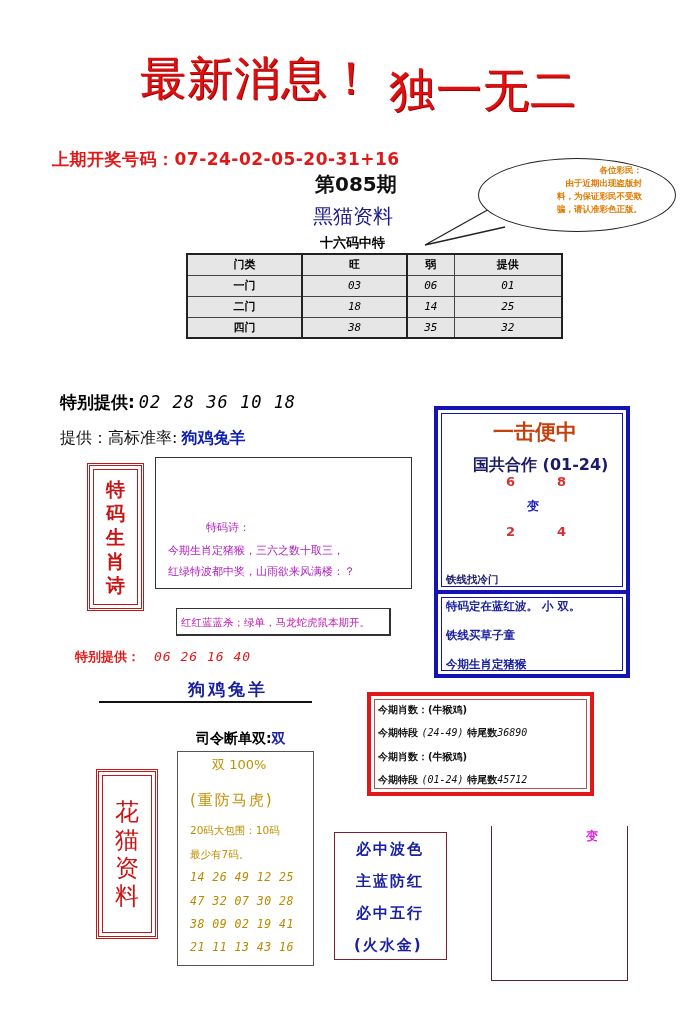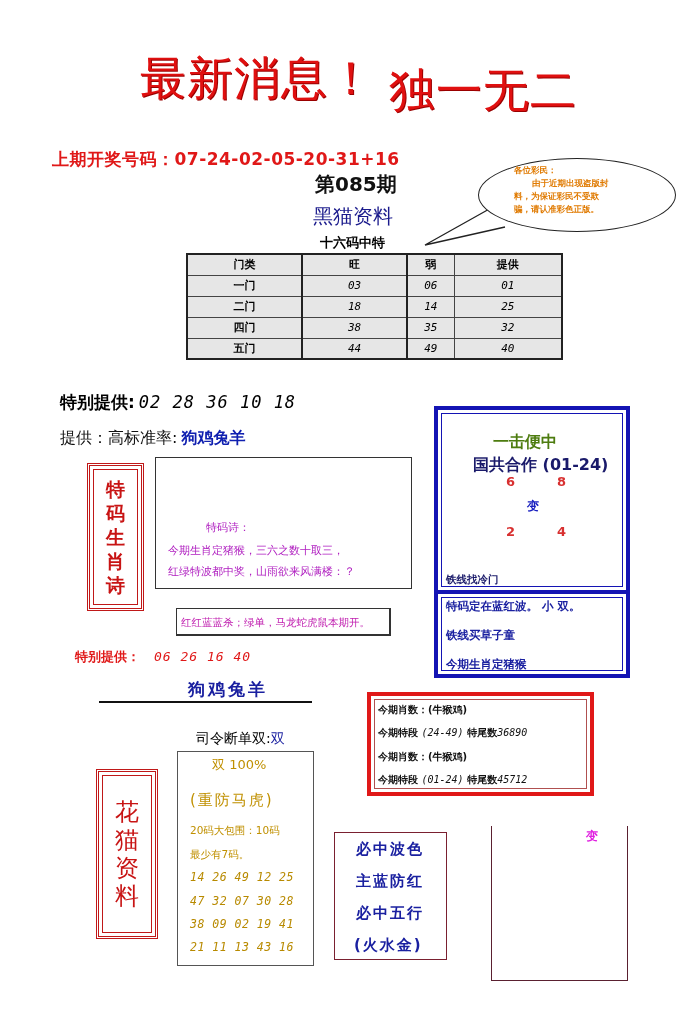--- a/index.html
+++ b/index.html
@@ -11,21 +11,21 @@
   .title { left: 140px; top: 48px; font-family: "DejaVu Serif", serif; font-size: 46px; color: #e01010; letter-spacing: 1px; white-space: nowrap; text-shadow: 1px 1px 0 #900; }
   .title .t2 { display: inline-block; margin-left: 14px; transform: translateY(12px); }
 
   .last-draw { left: 52px; top: 148px; font-size: 17px; font-weight: bold; color: #e01818; white-space: nowrap; letter-spacing: 0.5px; }
   .issue { left: 315px; top: 171px; font-size: 20px; font-weight: bold; color: #111; }
   .heimao { left: 313px; top: 203px; font-family: "DejaVu Serif", serif; font-size: 20px; color: #1a1a8c; }
   .sixteen { left: 320px; top: 234px; font-size: 13px; font-weight: bold; color: #000; }
 
   
   .bubble { left: 478px; top: 158px; width: 198px; height: 74px; border: 1.5px solid #222; border-radius: 50%; background: #fff; }
-  .bubble-text { left: 514px; top: 164px; width: 128px; font-size: 8.5px; line-height: 13px; color: #e07a00; font-weight: bold; }
+  .bubble-text { left: 514px; top: 164px; width: 128px; font-size: 8.5px; line-height: 13px; color: #e07a00; font-weight: bold; text-align: right; }
   .bubble-text .ind { padding-left: 18px; }
   svg.tail { left: 420px; top: 195px; }
 
   
   table.men { position: absolute; left: 170px; top: 253px; width: 377px; border-collapse: collapse; border: 2px solid #222; font-size: 11px; margin-left: 16px; }
   table.men th, table.men td { border: 1px solid #444; background: #e6e6e6; height: 21px; text-align: center; font-weight: bold; }
   table.men td.num { font-style: italic; font-weight: normal; font-family: "DejaVu Sans Mono", monospace; }
   table.men tr.thick td { border-top: 2px solid #222; }
   table.men .c1 { width: 115px; border-right: 2px solid #222; }
   table.men .c2 { width: 105px; border-right: 2px solid #222; }
@@ -45,32 +45,32 @@
   .poem-title { left: 206px; top: 520px; font-size: 11px; color: #b020c0; }
   .poem-l1 { left: 168px; top: 543px; font-size: 11px; color: #b020c0; white-space: nowrap; }
   .poem-l2 { left: 168px; top: 564px; font-size: 11px; color: #b020c0; white-space: nowrap; }
   .poem-note { left: 176px; top: 608px; width: 215px; height: 28px; border: 1px solid #333; border-right-width: 2px; border-bottom-width: 2px; font-size: 10.5px; color: #c020b0; line-height: 26px; padding-left: 4px; white-space: nowrap; }
 
   
   .bbox1 { left: 434px; top: 406px; width: 196px; height: 188px; border: 4px solid #1414b4; background: #fff; }
   .bbox1::after { content: ""; position: absolute; inset: 3px; border: 1px solid #1414b4; }
   .bbox2 { left: 434px; top: 590px; width: 196px; height: 88px; border: 4px solid #1414b4; background: #fff; }
   .bbox2::after { content: ""; position: absolute; inset: 3px; border: 1px solid #1414b4; }
-  .hit-title { left: 493px; top: 432px; font-family: "DejaVu Serif", serif; font-size: 16px; font-weight: bold; color: #4d7c0f; }
+  .hit-title { left: 493px; top: 418px; font-family: "DejaVu Serif", serif; font-size: 21px; font-weight: bold; color: #c2410c; }
   .hit-sub { left: 473px; top: 455px; font-size: 16px; font-weight: bold; color: #1a1a6a; white-space: nowrap; }
   .hit-num { font-size: 13px; color: #d83030; font-weight: bold; }
   .hit-sym { font-size: 12px; color: #1a20c0; font-weight: bold; }
   .hit-foot { left: 446px; top: 573px; font-size: 10.5px; font-weight: bold; color: #1a1a6a; }
   .blue-line { font-size: 11.5px; font-weight: bold; color: #1a20a0; white-space: nowrap; }
 
   .special2 { left: 75px; top: 648px; font-size: 13px; font-weight: bold; color: #e01818; white-space: nowrap; }
   .special2 .nums { font-style: italic; font-weight: normal; font-family: "DejaVu Sans Mono", monospace; margin-left: 14px; letter-spacing: 1px; }
   .zod2 { left: 188px; top: 678px; font-size: 17px; font-weight: bold; color: #1a20a0; letter-spacing: 3px; }
   .hline { left: 99px; top: 701px; width: 213px; height: 2px; background: #111; }
-  .command { left: 196px; top: 730px; font-size: 14px; font-weight: normal; white-space: nowrap; }
+  .command { left: 196px; top: 730px; font-size: 14px; font-weight: bold; white-space: nowrap; }
   .command .v { color: #1a20a0; }
 
   
   .rbox { left: 367px; top: 692px; width: 227px; height: 104px; border: 4px solid #e01818; background: #fff; }
   .rbox::after { content: ""; position: absolute; inset: 3px; border: 1px solid #b05050; }
   .rline { font-size: 10px; font-weight: bold; color: #111; white-space: nowrap; }
   .rline .n { font-style: italic; font-weight: normal; font-family: "DejaVu Sans Mono", monospace; }
 
   
   .gbox { left: 177px; top: 751px; width: 137px; height: 215px; border: 1px solid #555; background: #fff; }
@@ -128,26 +128,20 @@
     <td class="c2 num">18</td>
     <td class="c3 num">14</td>
     <td class="num">25</td>
   </tr>
   <tr>
     <td class="c1">四门</td>
     <td class="c2 num">38</td>
     <td class="c3 num">35</td>
     <td class="num">32</td>
   </tr>
-  <tr>
-    <td class="c1">五门</td>
-    <td class="c2 num">44</td>
-    <td class="c3 num">49</td>
-    <td class="num">40</td>
-  </tr>
 </tbody>
   </table>
 
 <div class="abs special">
   <span>特别提供:</span><span class="nums">02 28 36 10 18</span>
 </div>
 <div class="abs provide">
   <span>提供：高标准率:</span><span class="zod">狗鸡兔羊</span>
 </div>
 

